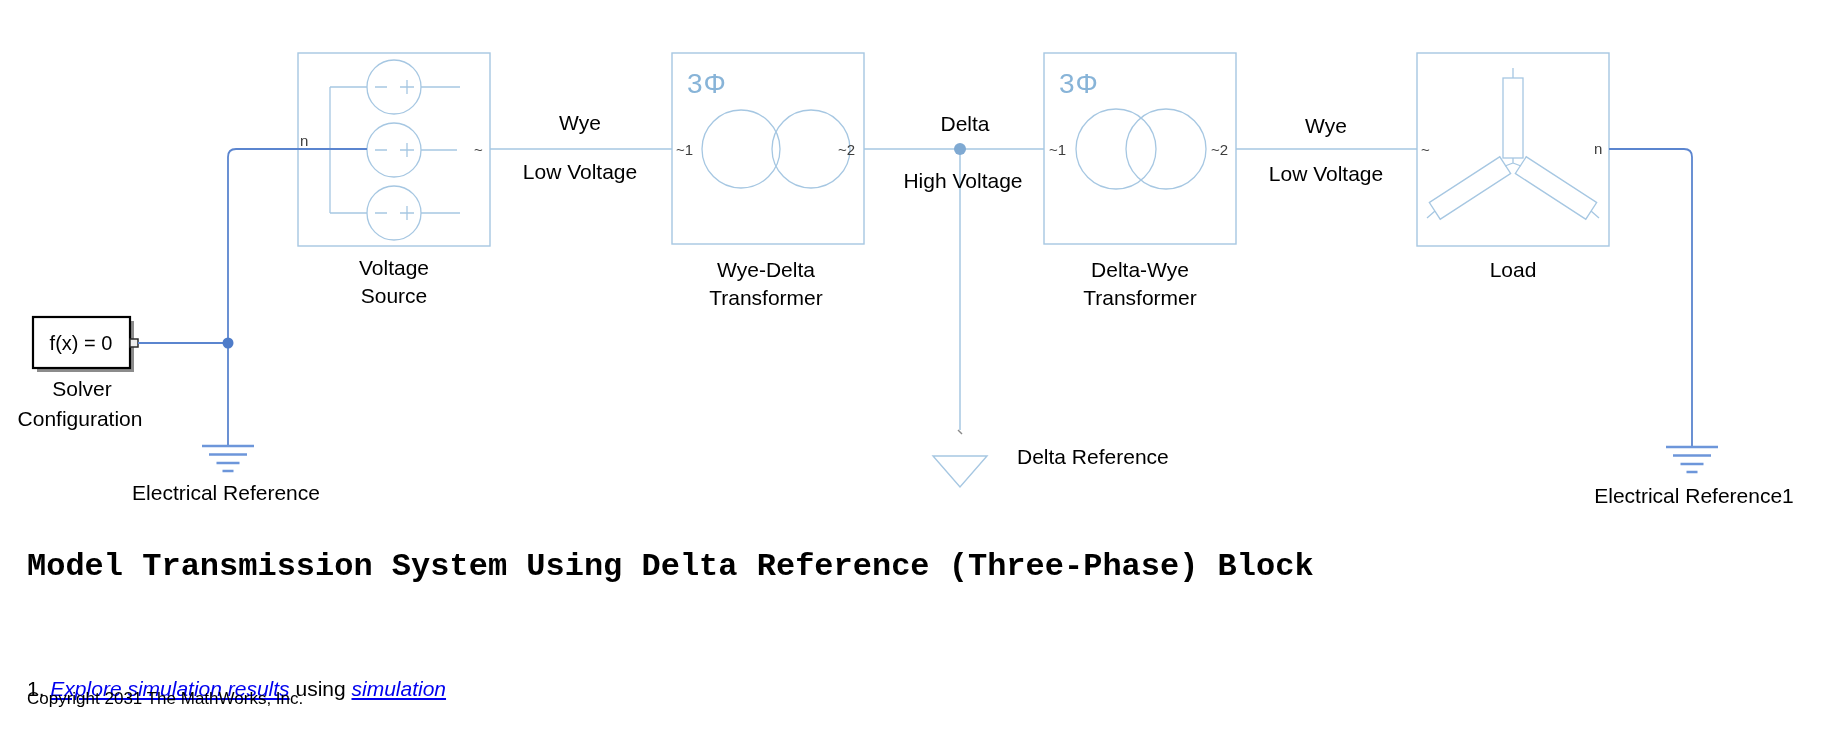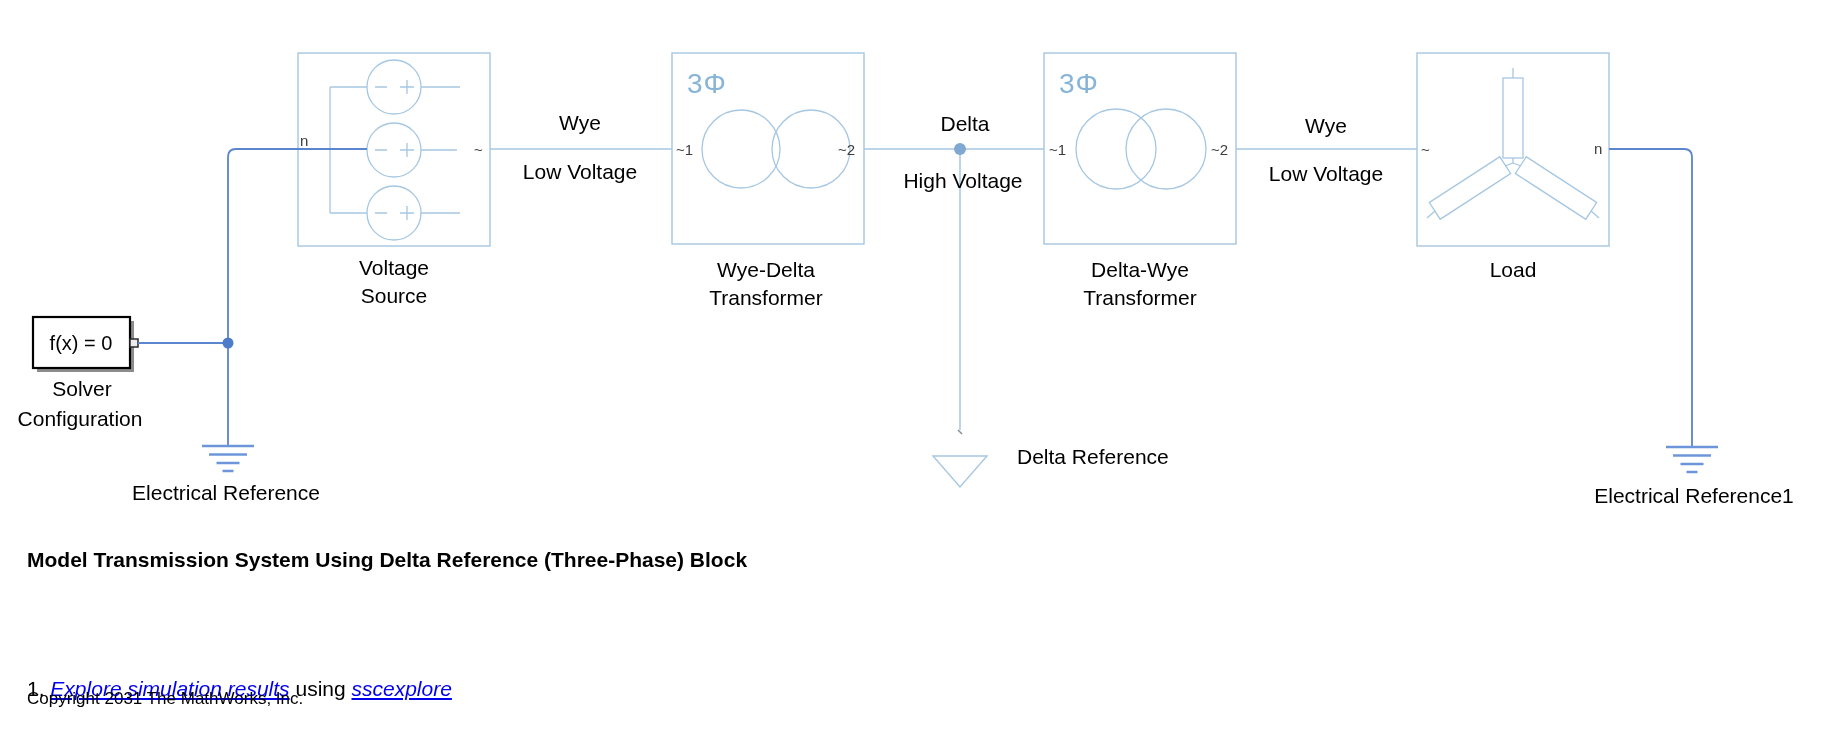--- a/index.html
+++ b/index.html
@@ -24,21 +24,21 @@
   .mid   { text-anchor:middle; }
   .port  { font-size:15px; fill:#3d3d3d; }
   .badge { font-size:28px; letter-spacing:1px; fill:var(--badge-text,#88b4d8); }
   .fx    { font-size:20px; fill:#000; text-anchor:middle; }
   .solver-shadow { fill:#8c8c8c; }
   .solver-box { fill:#fff; stroke:#000; stroke-width:2.2; }
   .solver-port { fill:#ececec; stroke:#2a2a2a; stroke-width:1.5; }
 
   .page-title {
     position:absolute; left:27px; top:548px; margin:0;
-    font-size:21px; font-weight:bold; color:#000; white-space:pre;
+    font-size:32px; font-weight:bold; color:#000; white-space:pre;font-family:Liberation Mono, monospace;
   }
   .list {
     position:absolute; left:27px; top:604px;
     font-size:21px; line-height:34px; color:#000; white-space:pre-wrap;
   }
   a.lnk { color:var(--link,#0000ee); text-decoration:underline; cursor:pointer;font-style:italic; }
   .copyright {
     position:absolute; left:27px; top:689px;
     font-size:17px; color:#000;
   }
@@ -158,17 +158,17 @@
   <text class="lbl mid" x="965" y="131">Delta</text>
   <text class="lbl mid" x="963" y="188">High Voltage</text>
 
   <text class="lbl mid" x="1326" y="133">Wye</text>
   <text class="lbl mid" x="1326" y="181">Low Voltage</text>
 </svg>
 
 <h1 class="page-title">Model Transmission System Using Delta Reference (Three-Phase) Block</h1>
 
 <div class="list">
-  <div><span>1. </span><a class="lnk">Explore simulation results</a><span> using </span><a class="lnk">sscexplore</a></div>
+  <div><span>1. </span><a class="lnk">Explore simulation results</a><span> using </span><a class="lnk">simulation</a></div>
   
 </div>
 
 <div class="copyright">Copyright 2031 The MathWorks, Inc.</div>
 
 </body></html>

